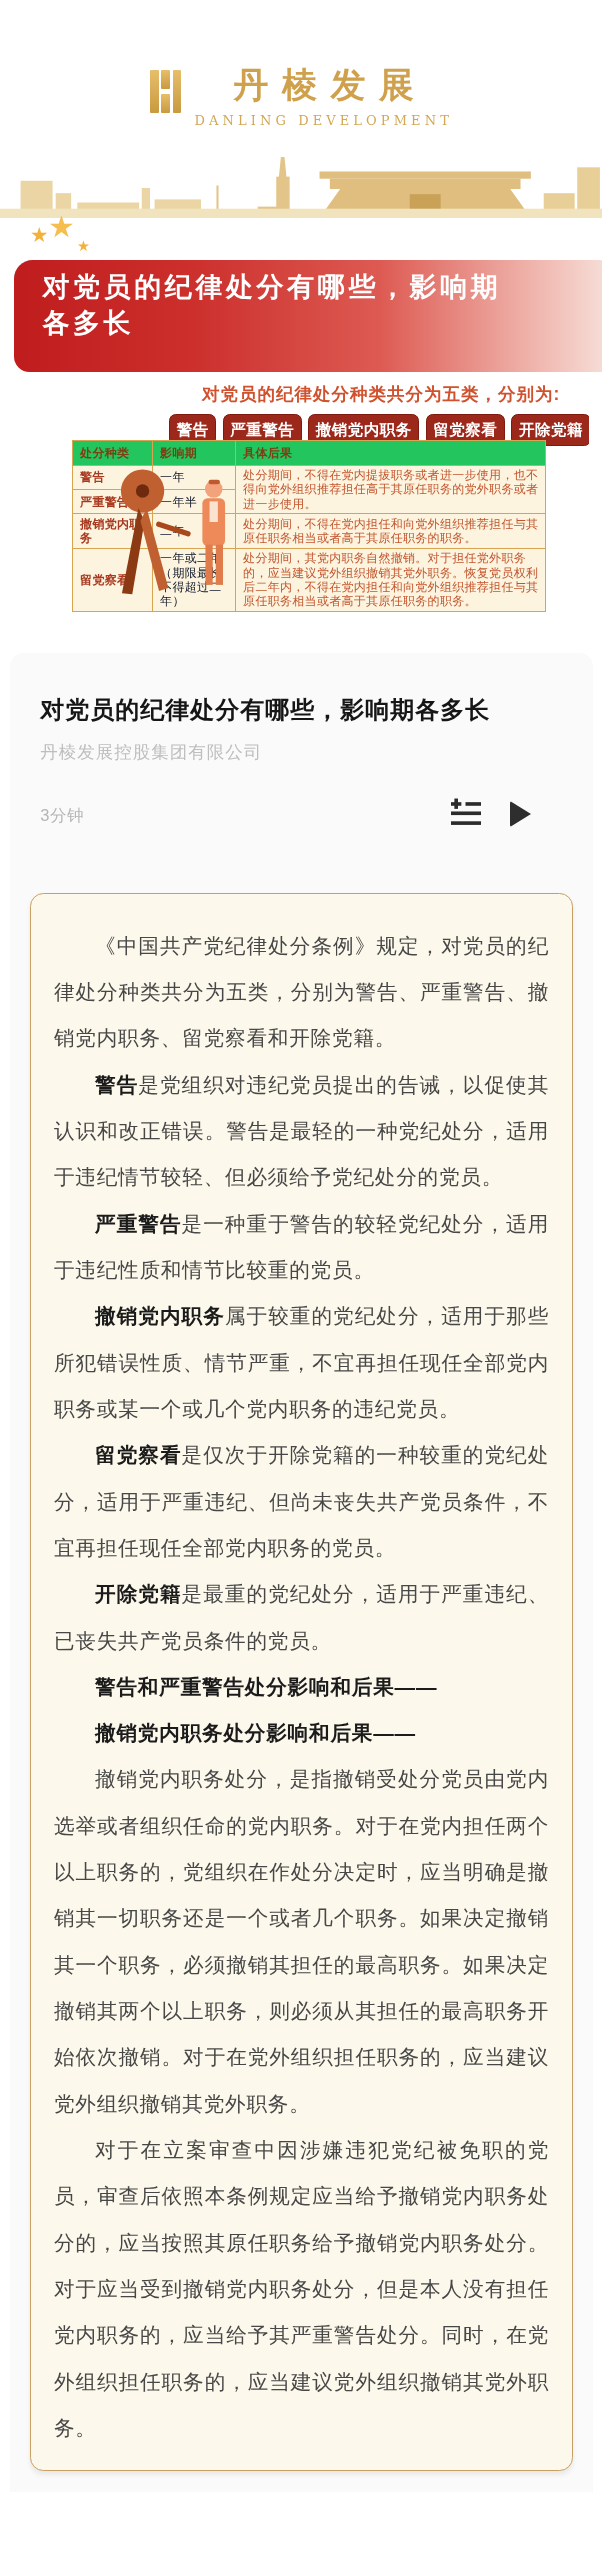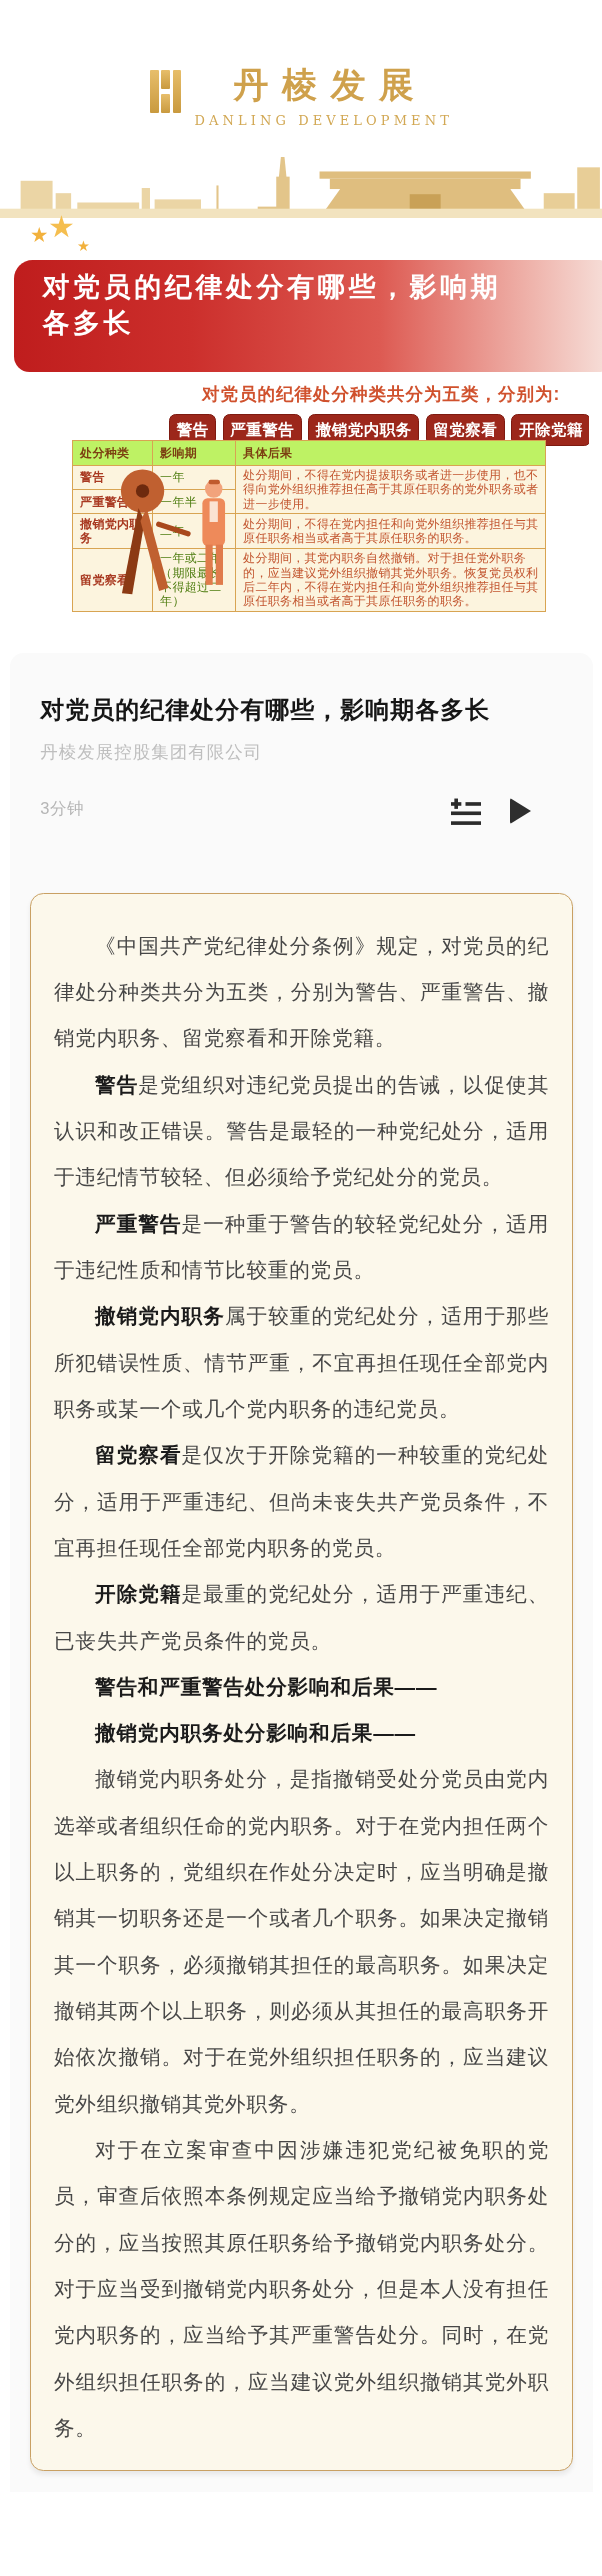--- a/index.html
+++ b/index.html
@@ -41,30 +41,30 @@
     font-size:17.5px;font-weight:bold;color:#D0512D;letter-spacing:1px;}
   .ig-badges{position:absolute;top:42px;left:175px;right:18.5px;display:flex;justify-content:center;gap:6.2px;}
   .badge{background:#9C271B;color:#fff;font-weight:bold;font-size:15.5px;letter-spacing:0.5px;
     padding:4.6px 6.7px;border-radius:6.7px;white-space:nowrap;
     box-shadow:0 0 0 1.5px rgba(255,255,255,.65);border:1px solid #7E1A10;}
   .ig-figures{position:absolute;left:77px;top:87px;width:165px;height:160px;z-index:3;}
   .ig-table{position:absolute;top:68px;left:58px;width:474px;border-collapse:collapse;table-layout:fixed;
     background:#FCF4DE;border:1.5px solid #D8A452;border-radius:7.2px;z-index:2;}
   .ig-table th,.ig-table td{border:1px solid #D8A452;padding:2.6px 6.7px;text-align:left;vertical-align:middle;
     font-size:12px;line-height:1.18;letter-spacing:0.3px;}
-  .ig-table th{background:#bef264;color:#7C4012;font-weight:bold;height:18.5px;}
+  .ig-table th{background:#22c55e;color:#7C4012;font-weight:bold;height:18.5px;}
   .ig-table td.c1{color:#A93A22;font-weight:bold;}
-  .ig-table td.c2{color:#4d7c0f;margin-top:48px;}
+  .ig-table td.c2{color:#0f172a;margin-top:48px;}
   .ig-table td.c3{color:#C2552F;}
 
   
   .card{margin:41px 10.3px 0;background:#FAFAFA;border-radius:13.4px 13.4px 0 0;padding-bottom:20.6px;}
   .article-title{padding:41px 30px 0;font-size:24px;font-weight:bold;color:#161616;letter-spacing:1px;line-height:1.3;}
   .article-source{margin:14.4px 30px 0;font-size:17.5px;color:#BEBEBE;letter-spacing:1px;}
-  .meta-row{margin:34px 30px 0 30px;display:flex;align-items:flex-start;}
+  .meta-row{margin:34px 30px 0 30px;display:flex;align-items:flex-end;}
   .read-time{font-size:16.5px;color:#B5B5B5;letter-spacing:0.5px;}
   .meta-spacer{flex:1;}
   .icon-btn{display:inline-flex;align-items:center;justify-content:center;cursor:pointer;}
   .icon-list{margin-right:29px;}
   .play-tri{width:0;height:0;border-left:21.6px solid #2E2E2E;border-top:13px solid transparent;border-bottom:13px solid transparent;border-radius:2.1px;margin-right:32px;}
 
   
   .gold-box{margin:66px 19.6px 0;border:1.5px solid #C9A063;border-radius:13.4px;background:#FCF8EB;
     overflow:hidden;box-shadow:0 3.6px 5.2px rgba(0,0,0,0.07);}
   .box-body{padding:29px 23px 18.5px;}

